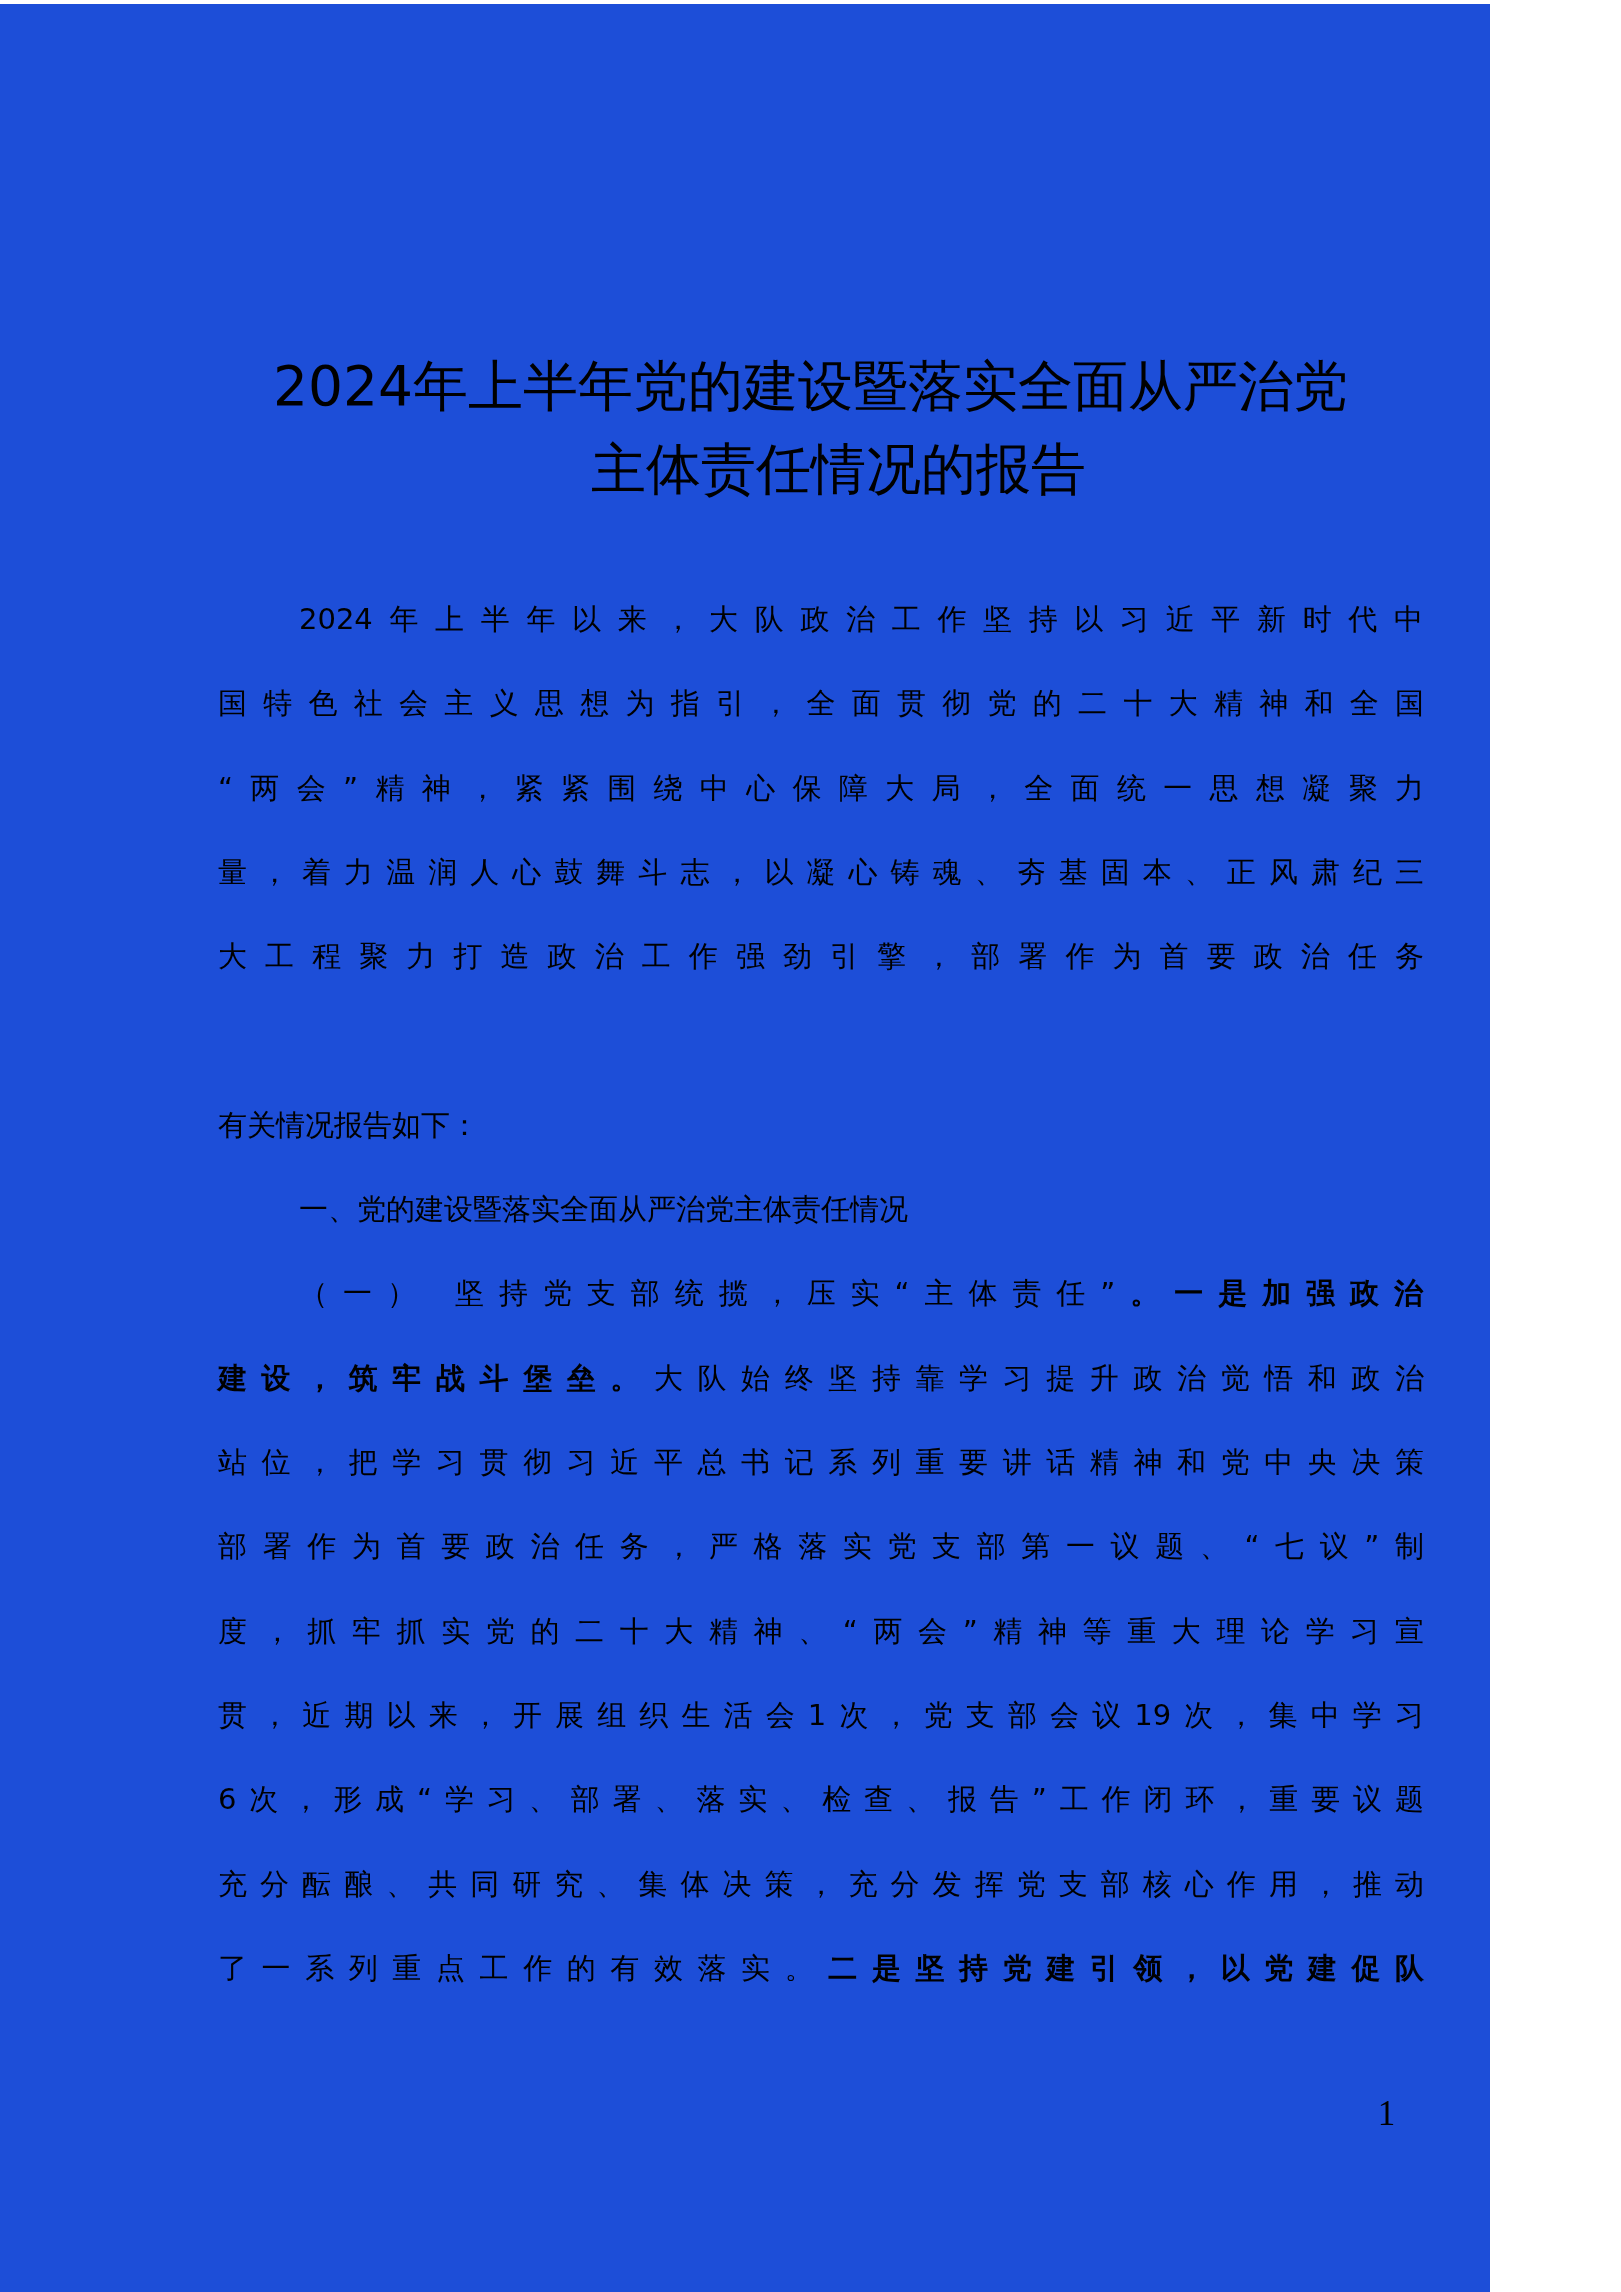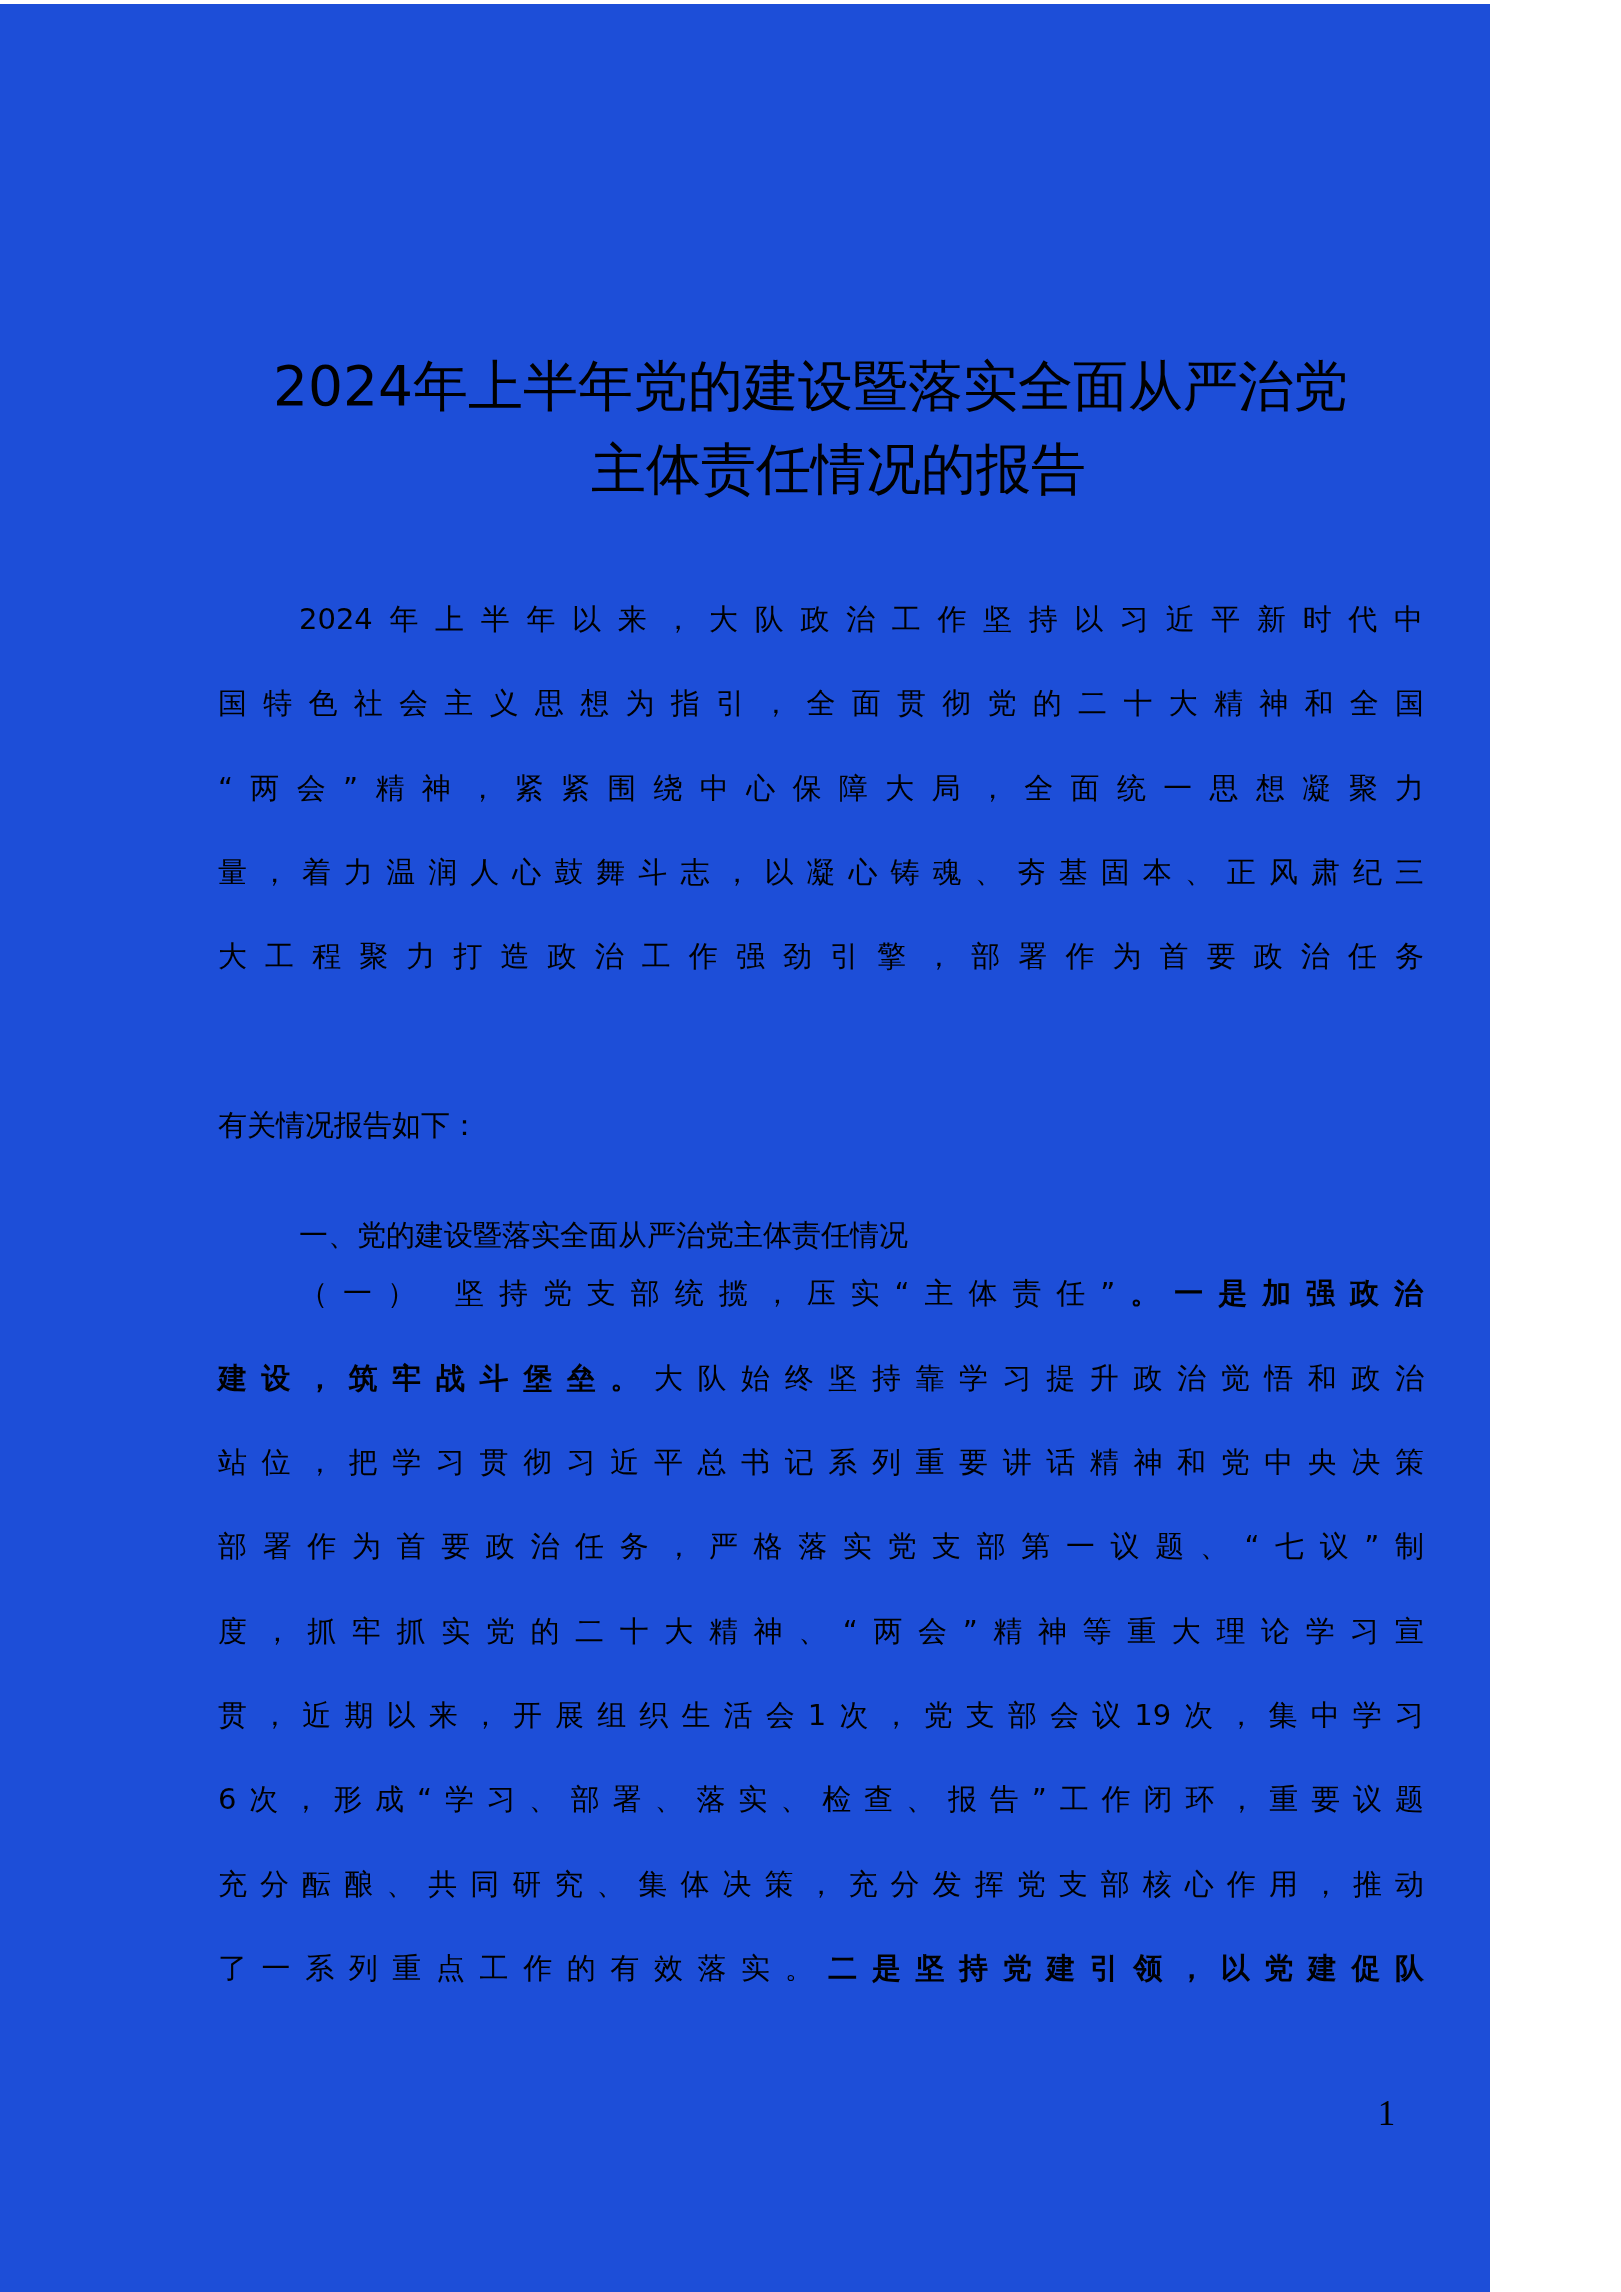--- a/index.html
+++ b/index.html
@@ -10,21 +10,21 @@
     font-family: "DejaVu Sans", sans-serif; font-size: 55px; line-height: 69px;
     white-space: nowrap; letter-spacing: 0px;
   }
   .line {
     position: absolute; left: 218px; width: 1206px;
     font-family: "DejaVu Sans", sans-serif; font-size: 29px; line-height: 59px;
     white-space: nowrap; text-align: justify; text-align-last: justify;
   }
   .line.indent { left: 299px; width: 1124px; }
   .line.last { text-align-last: left; }
-  .line.heading { text-align-last: left; margin-top: 26px; }
+  .line.heading { text-align-last: left; }
   .b { font-weight: bold; }
   .page-num {
     position: absolute; left: 1372px; top: 2088px; width: 29px; text-align: center;
     font-family: "Liberation Serif", serif; font-size: 35px; line-height: 43px;
   }
 </style>
 </head>
 <body>
 
 <div class="page">

